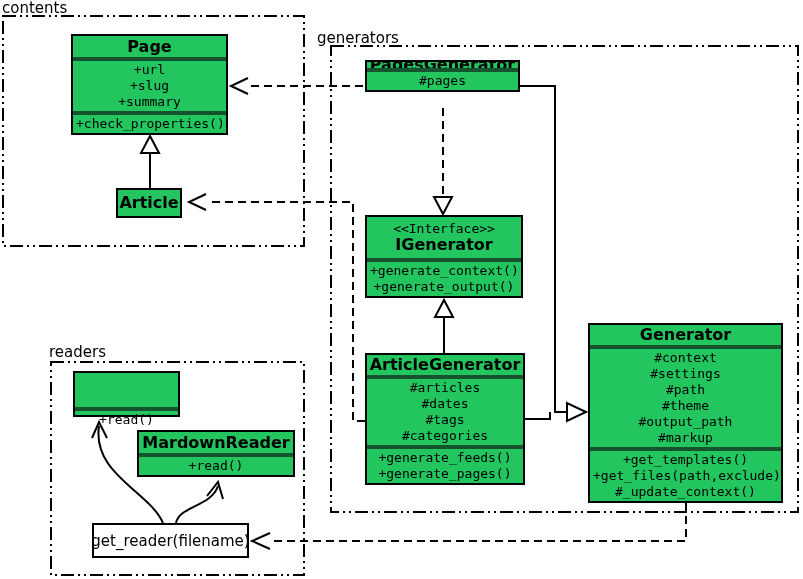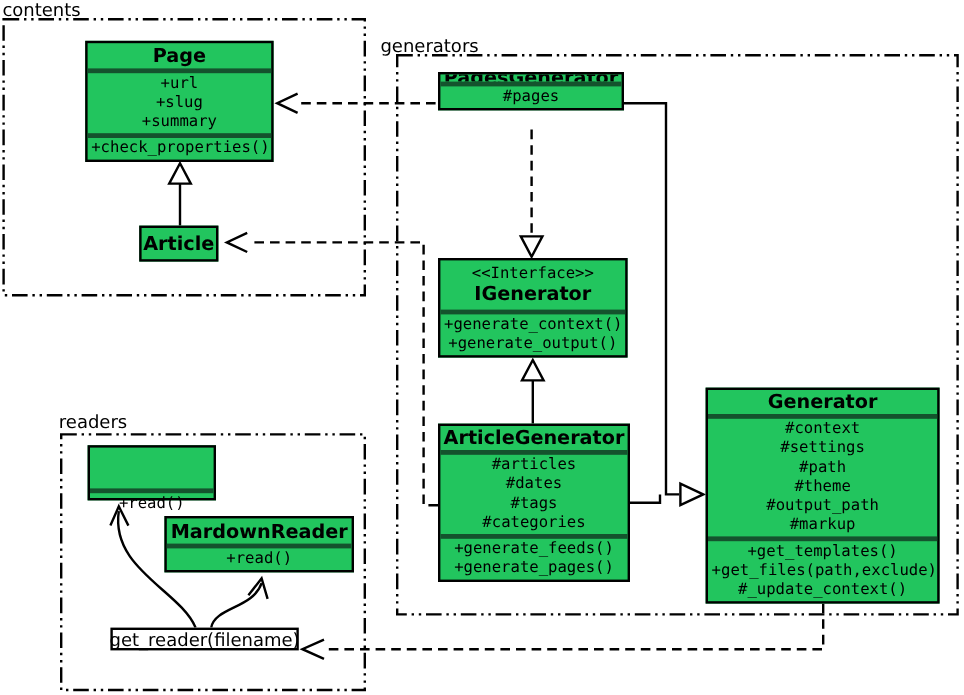--- a/index.html
+++ b/index.html
@@ -181,17 +181,17 @@
     </div>
   </div>
 
   <div class="uml-class" style="left:137px;top:430px;width:158px;height:47px;">
     <div class="uml-title">MardownReader</div>
     <div class="uml-sec">
       <div class="uml-line">+read()</div>
     </div>
   </div>
 
-  <div class="plain-box" style="left:92px;top:523px;width:157px;height:19px;">
+  <div class="plain-box" style="left:92px;top:523px;width:157px;height:35px;">
     <span>get_reader(filename)</span>
   </div>
 
 </div>
 
 </body></html>

